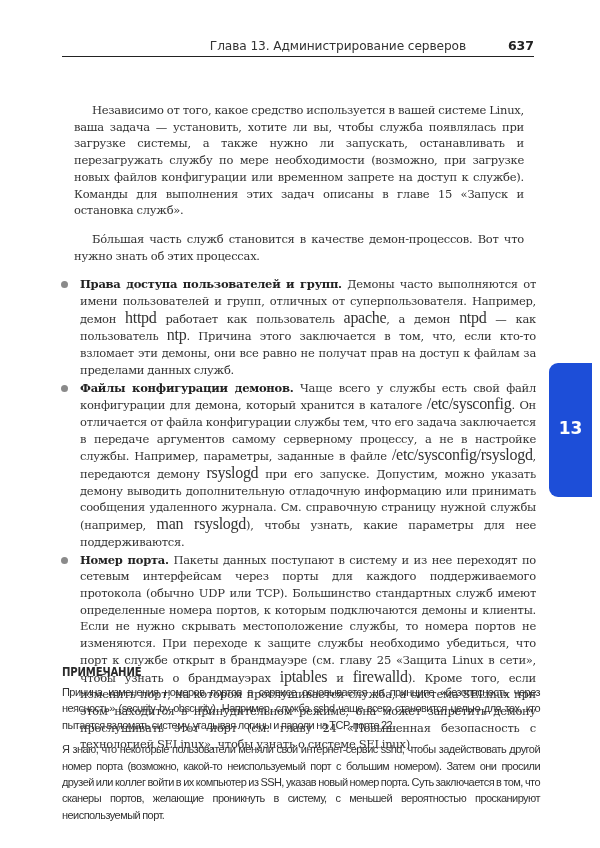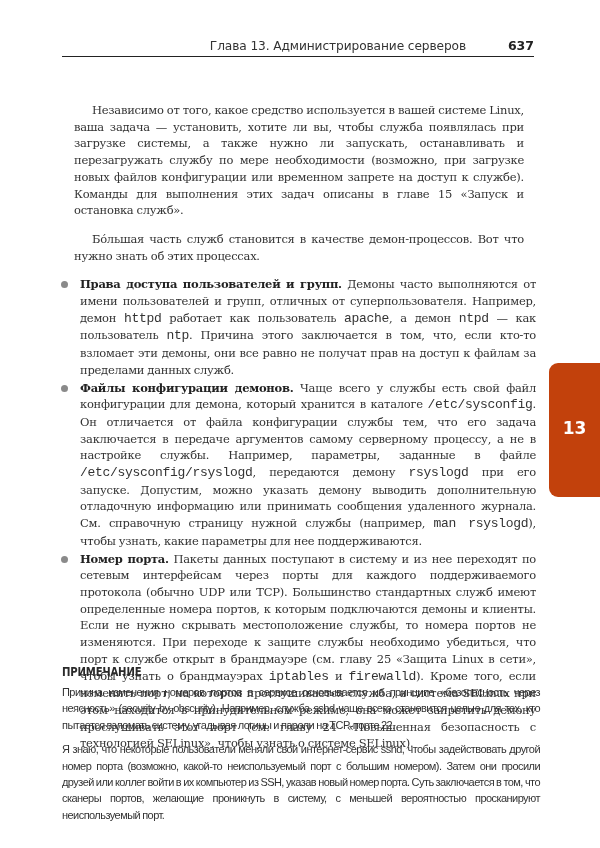--- a/index.html
+++ b/index.html
@@ -27,36 +27,36 @@
     text-align: justify; letter-spacing: -0.25px; word-spacing: -0.3px;
   }
   .main p { margin: 12px; text-indent: 18px; }
   ul.bullets { list-style: none; margin: 2px 0 0 0; padding: 0; }
   ul.bullets li { position: relative; padding-left: 18px; margin: 0 0 1px 0; }
   ul.bullets li .dot {
     position: absolute; left: -1px; top: 5px; width: 7px; height: 7px;
     border-radius: 50%; background: #8a8a8a;
   }
   .term { font-weight: bold; color: #222; }
-  .mono { font-family: Liberation Mono, monospace; font-size: 13px; letter-spacing: -0.3px; }
+  .mono { font-family: Liberation Serif, serif; font-size: 16px; letter-spacing: -0.3px; }
   .note {
     position: absolute; left: 62px; top: 641px; width: 478px;
     font-family: "Liberation Sans", sans-serif; color: #333; margin-top: 24px;
   }
   .note-title {
     font-family: "DejaVu Sans", sans-serif; font-weight: bold; font-size: 11.5px; color: #2a2a2a;
     letter-spacing: -0.2px; margin-bottom: 5px; transform: scaleX(0.88); transform-origin: left;
   }
   .note p {
     margin: 0 0 8px 0; font-size: 11px; line-height: 16.4px; text-align: justify;
     letter-spacing: -0.55px; word-spacing: -0.5px;
   }
   .chapter-tab {
-    position: absolute; left: 549px; top: 363px; width: 51px; height: 134px;
-    background: #c2410c; border-radius: 9px 0 0 9px;
+    position: absolute; left: 549px; top: 363px; width: 43px; height: 134px;
+    background: #1d4ed8; border-radius: 9px 0 0 9px;
   }
   .chapter-tab span {
     position: absolute; left: 0; right: 0; top: 55px; text-align: center;
     font-family: "DejaVu Sans", sans-serif; font-weight: bold; font-size: 17px; color: #fff;
   }
 </style>
 </head>
 <body>
 
 <div class="header">

